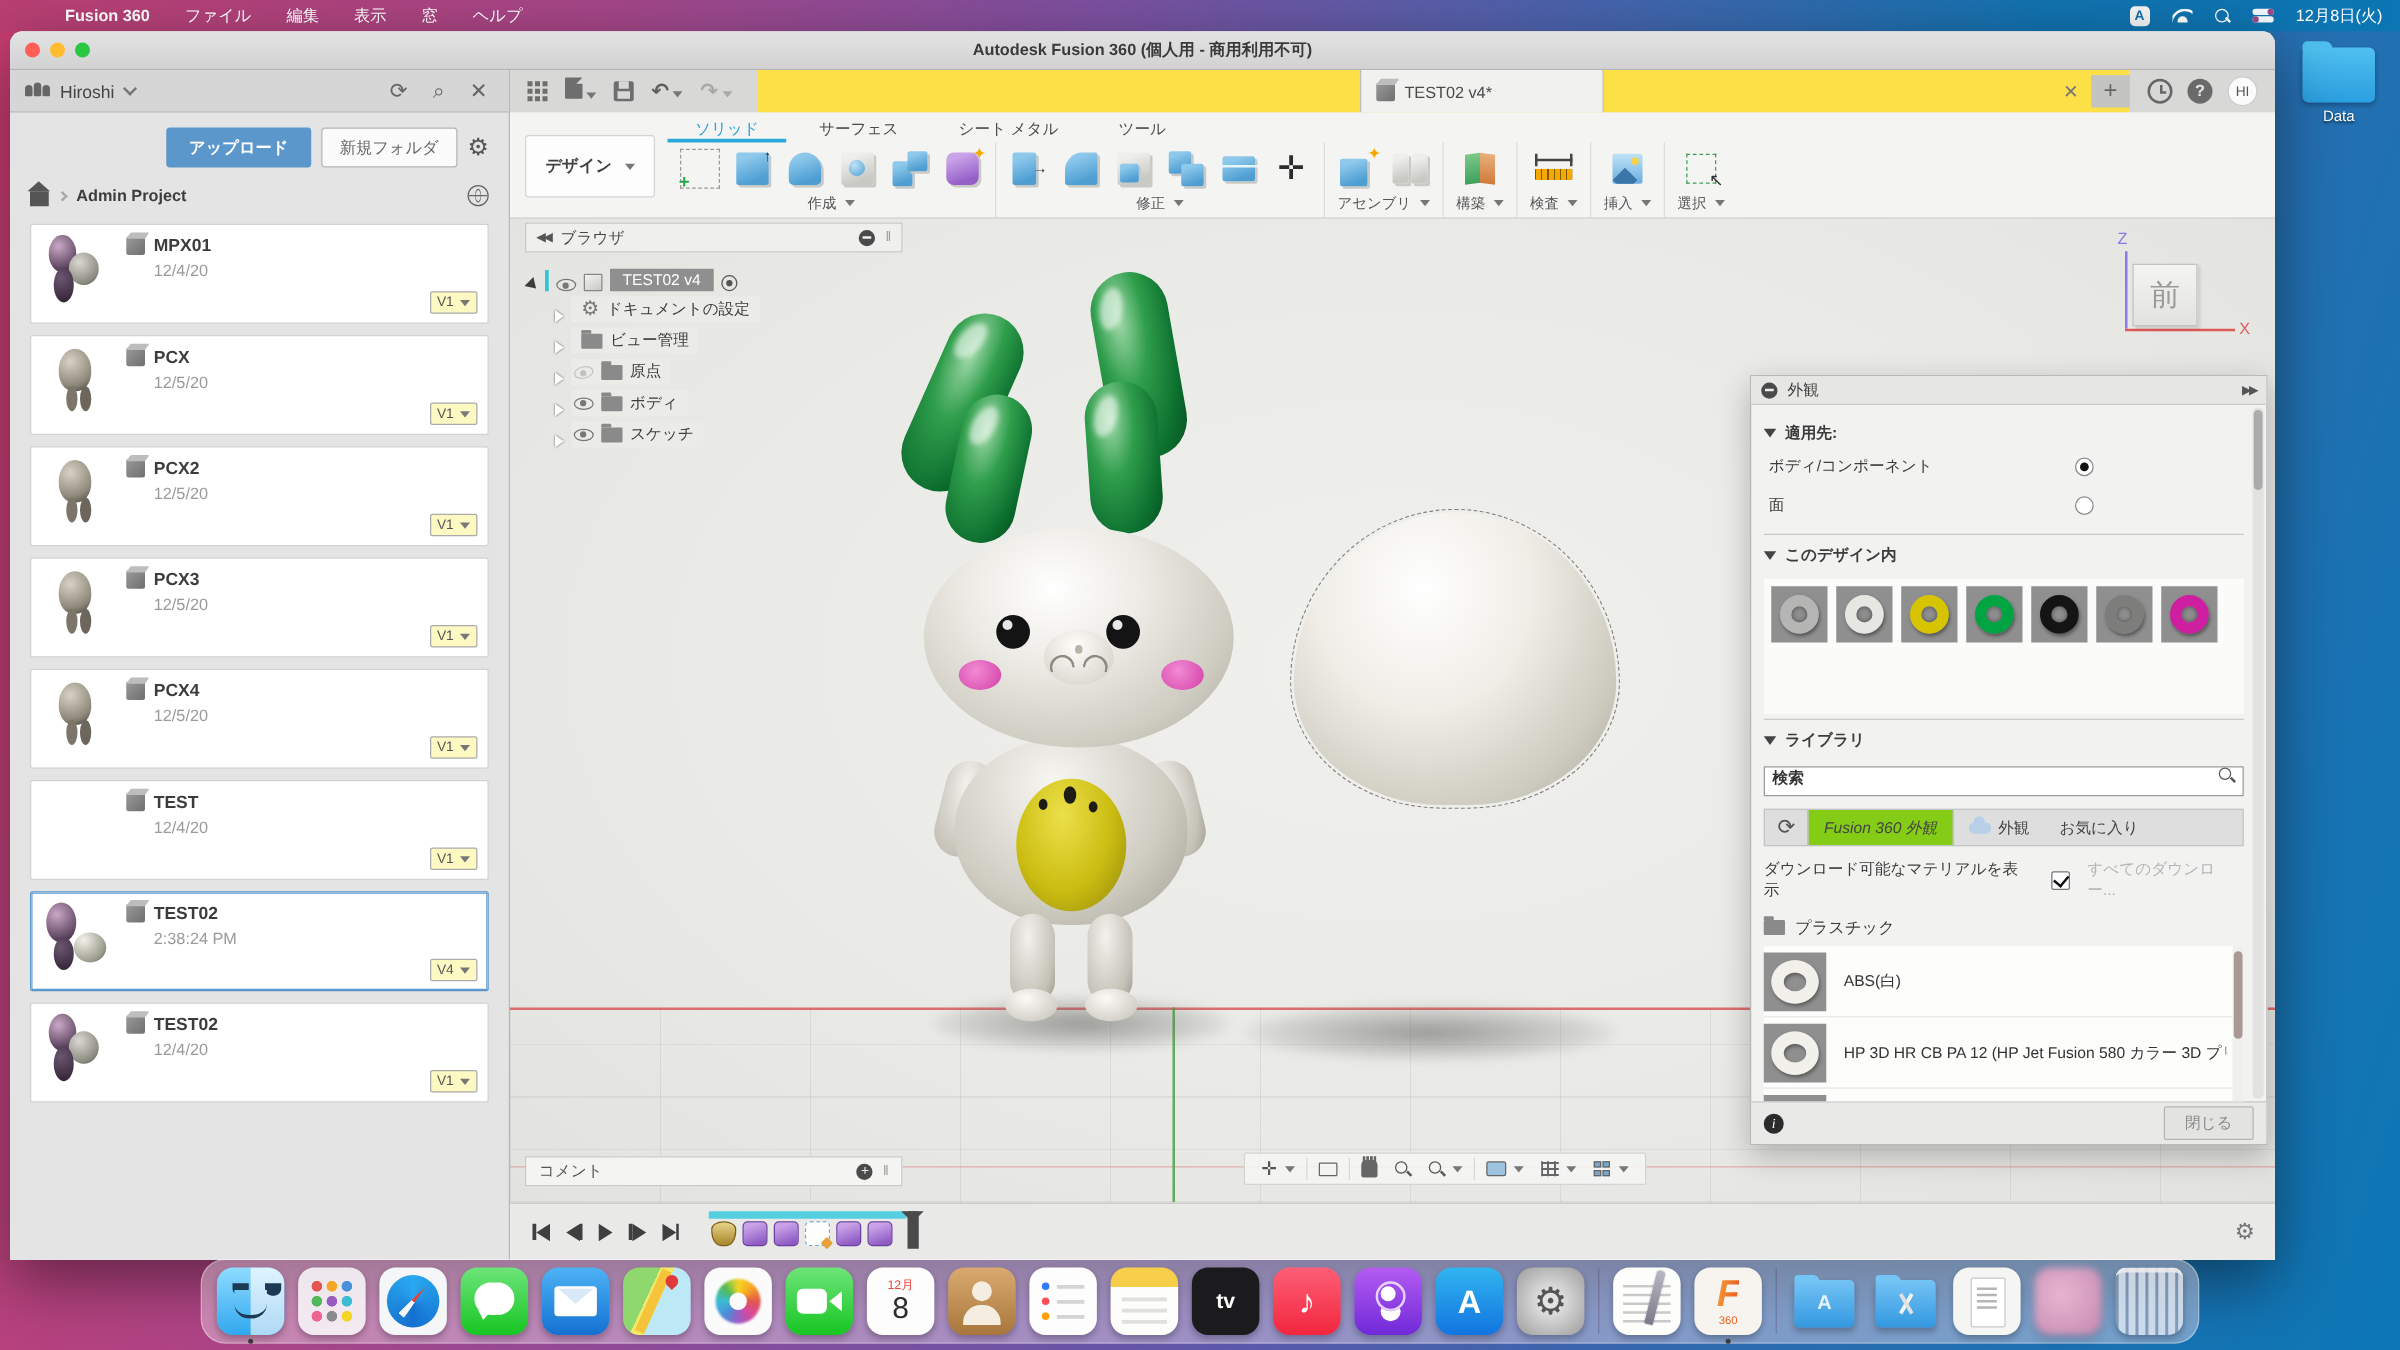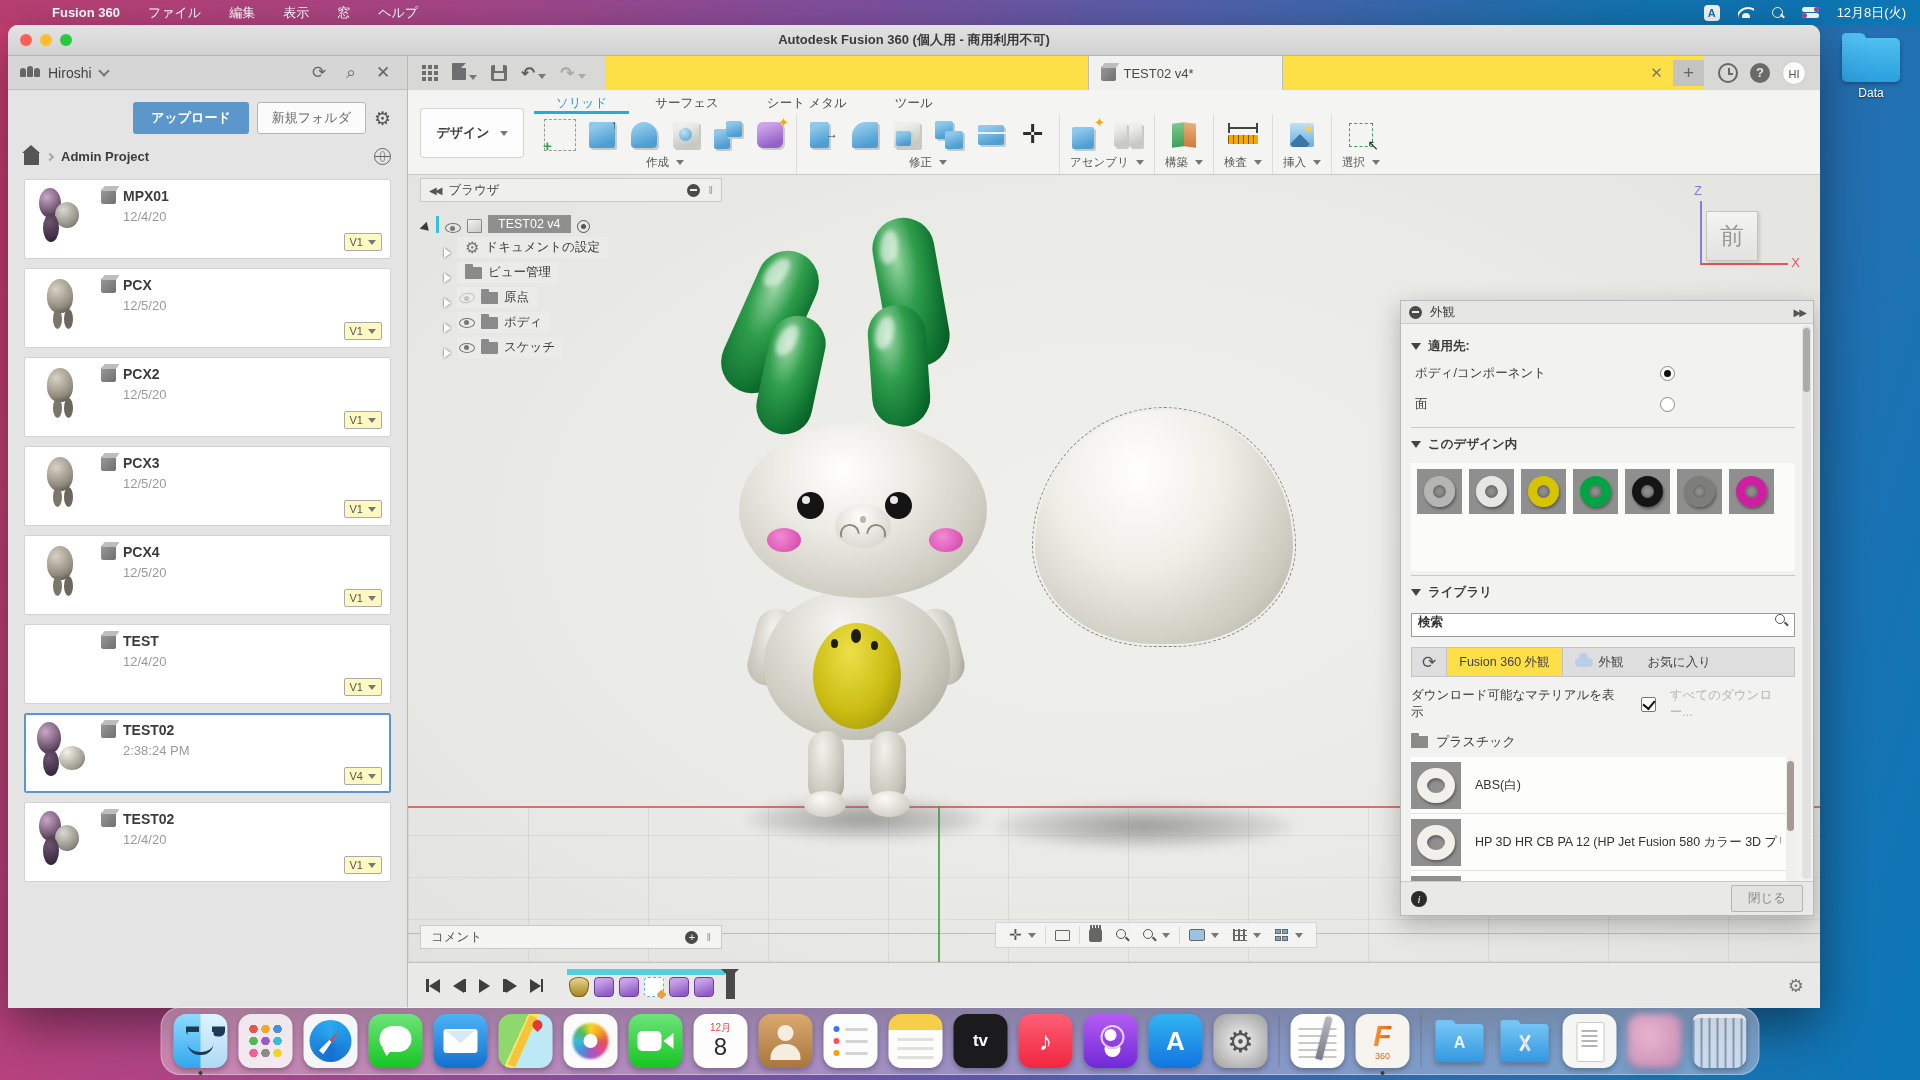--- a/index.html
+++ b/index.html
@@ -305,21 +305,21 @@
   .swatch::after { content:""; position:absolute; inset:7px; border-radius:50%; border:9px solid var(--c,#ccc);
     box-shadow:inset 0 0 4px rgba(0,0,0,.5), 1px 2px 3px rgba(0,0,0,.4); }
   .search-box { display:flex; border:1px solid #9a9a9a; background:#fff; height:24px; padding:0 6px; margin:12px 0 10px; }
   .search-box .sv { flex:1; font-weight:bold; color:#333; }
   .sglass { width:13px; height:13px; position:relative; }
   .sglass::before { content:""; position:absolute; width:8px; height:8px; border:1.6px solid #555; border-radius:50%; }
   .sglass::after { content:""; position:absolute; left:9px; top:9px; width:5px; height:1.6px; background:#555; transform:rotate(45deg); }
   .lib-tabs { display:flex; align-items:center; background:#dedede; border:1px solid #c4c4c4; height:30px; margin-bottom:10px; }
   .refresh-g { font-size:17px; color:#555; padding:0 10px; }
   .lib-tab { padding:6px 12px; color:#444; display:flex; align-items:center; gap:6px; }
-  .lib-tab.active { background:#fde047; border-left:1px solid #c4c4c4; border-right:1px solid #c4c4c4; align-self:stretch; display:flex; align-items:center; }
+  .lib-tab.active { background:#84cc16; border-left:1px solid #c4c4c4; border-right:1px solid #c4c4c4; align-self:stretch; display:flex; align-items:center;font-style:italic; }
   .cloud-ic { width:18px; height:9px; background:#b9cfe8; border-radius:8px; position:relative; }
   .cloud-ic::before { content:""; position:absolute; left:4px; top:-5px; width:9px; height:9px; border-radius:50%; background:#b9cfe8; }
   .chk-row { display:flex; align-items:center; gap:14px; margin:4px 0 12px; }
   .checkbox { width:15px; height:15px; background:#fff; border:1.5px solid #777; border-radius:2px; position:relative; }
   .checkbox.checked::after { content:""; position:absolute; left:3px; top:0px; width:6px; height:9px;
     border-right:2.2px solid #111; border-bottom:2.2px solid #111; transform:rotate(40deg); }
   .dim-link { color:#b5b5b5; }
   .cat-row { display:flex; align-items:center; gap:8px; margin:2px 0 6px; font-size:13px; }
   .mat-list { position:relative; }
   .mat-row { display:flex; align-items:center; gap:14px; background:#fdfdfc; border-bottom:1px solid #e3e3e1; height:57px; padding-right:14px; }

